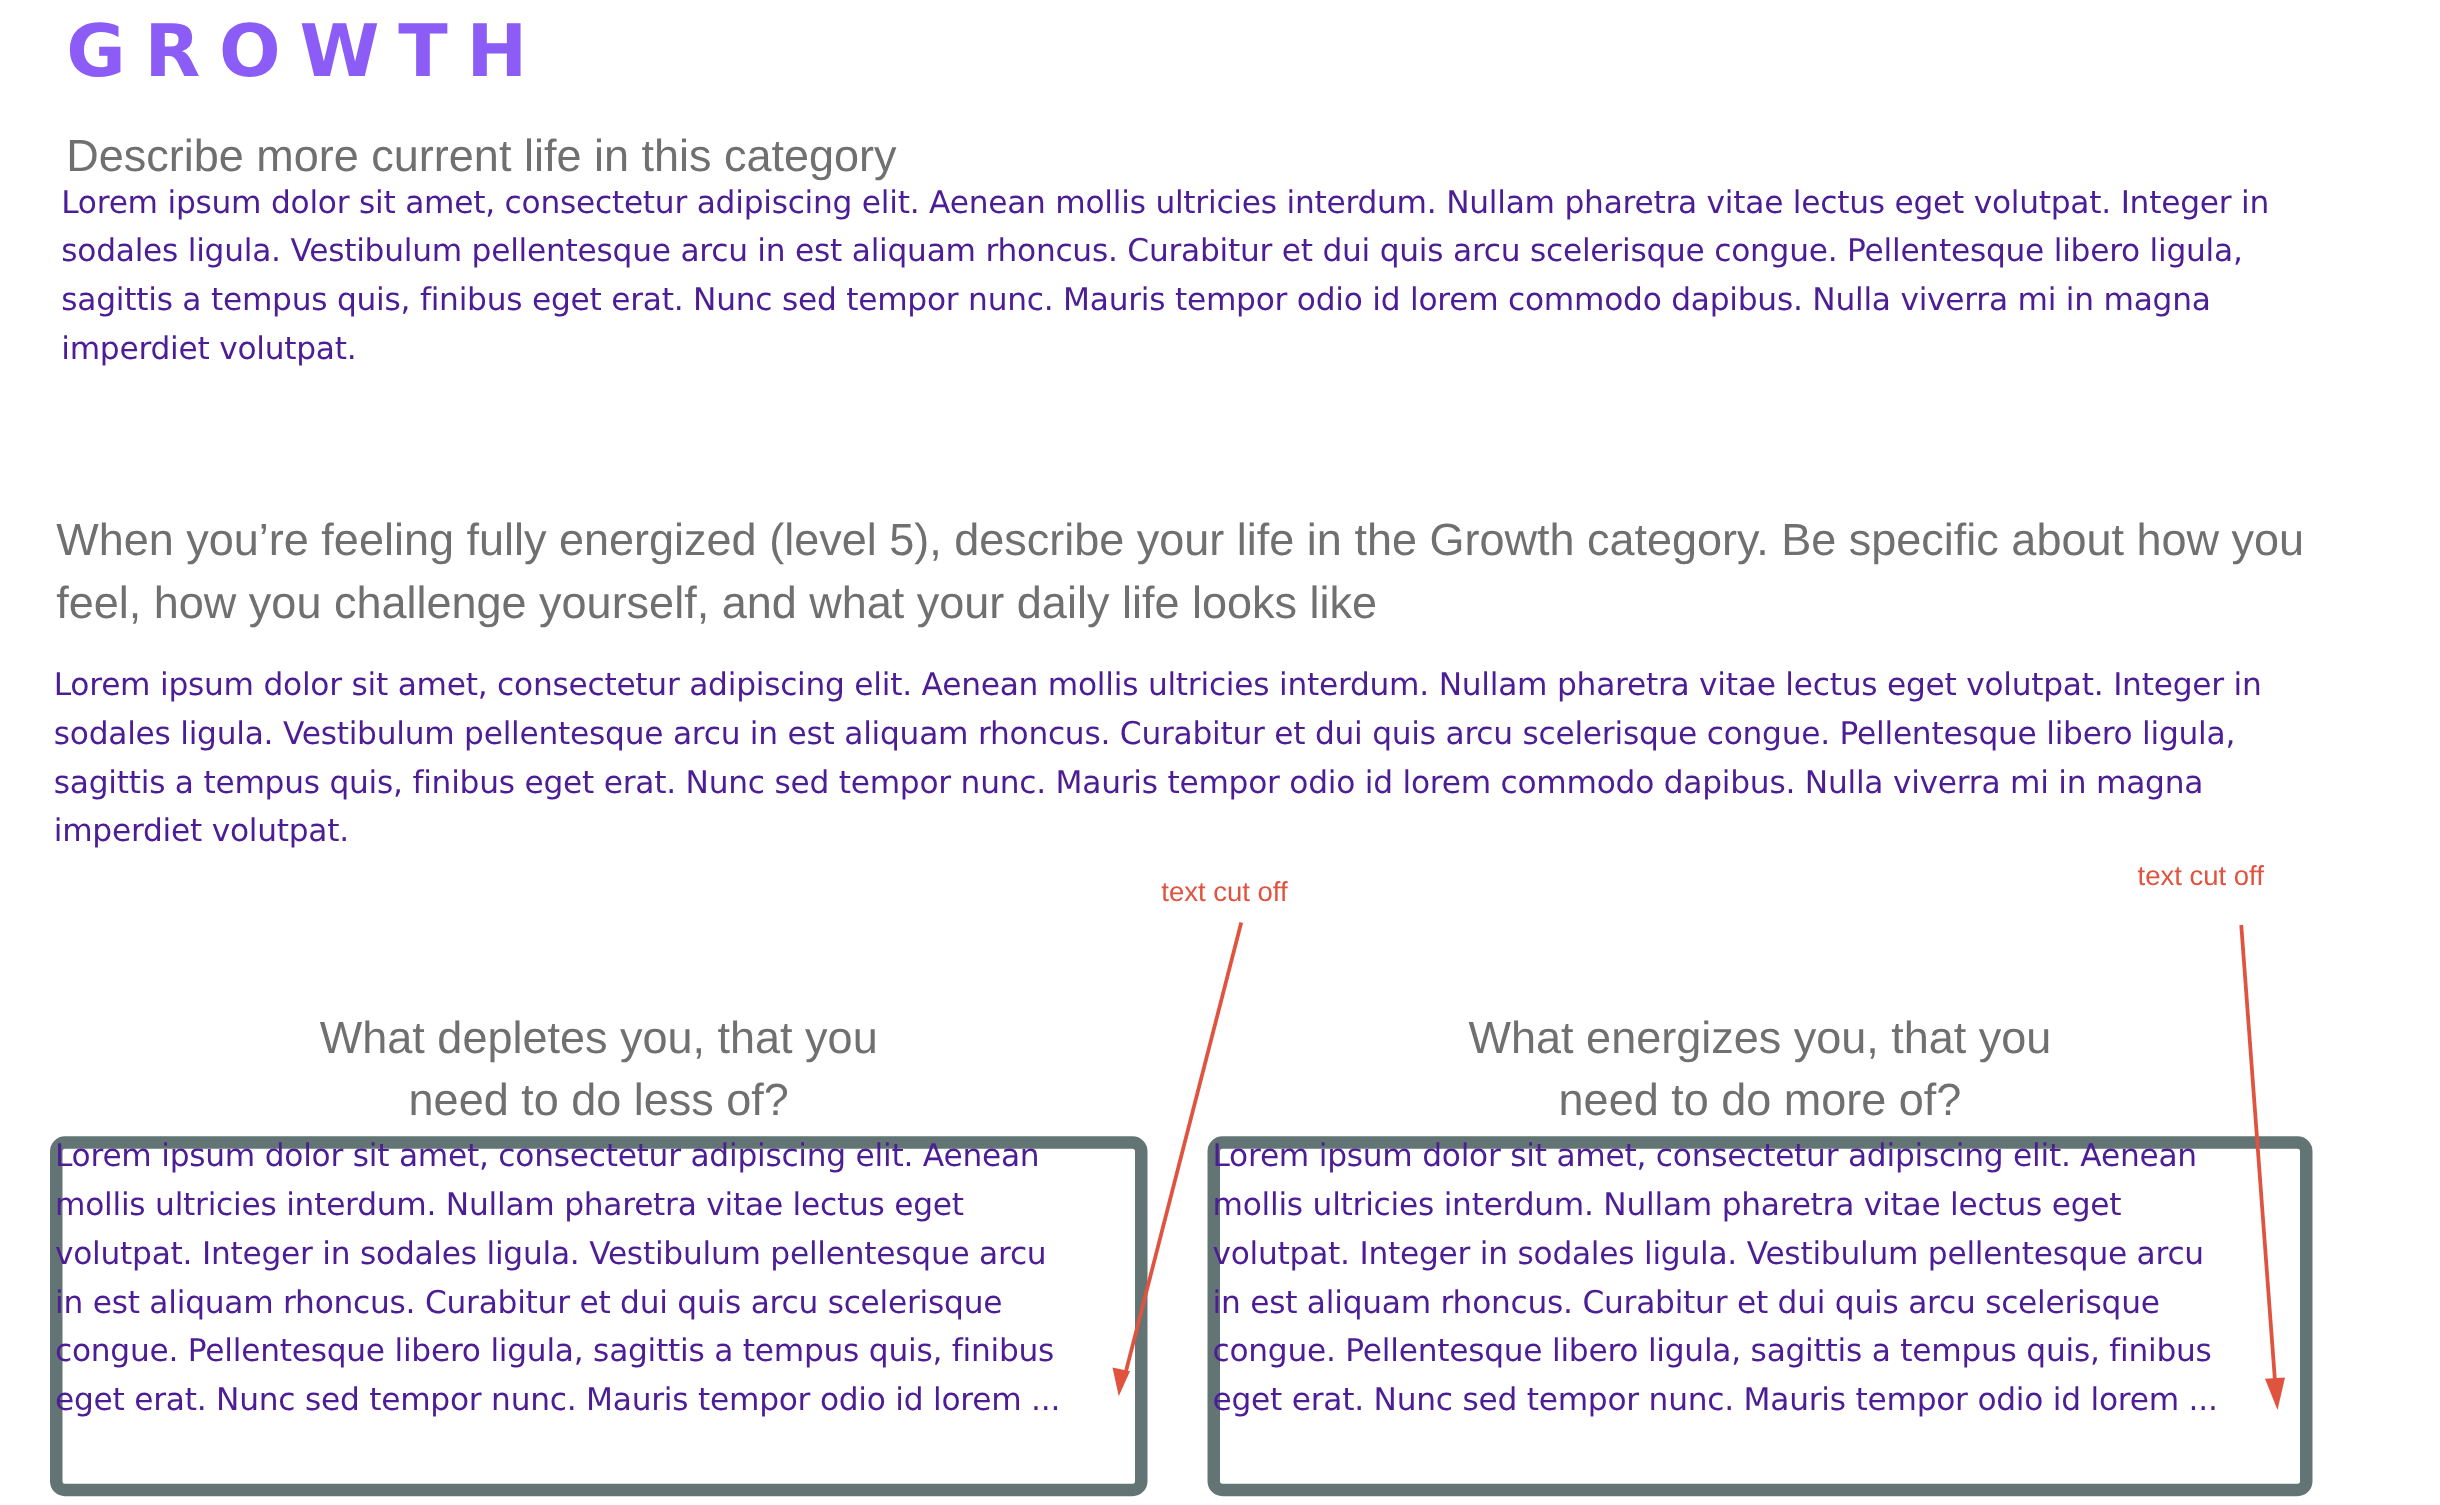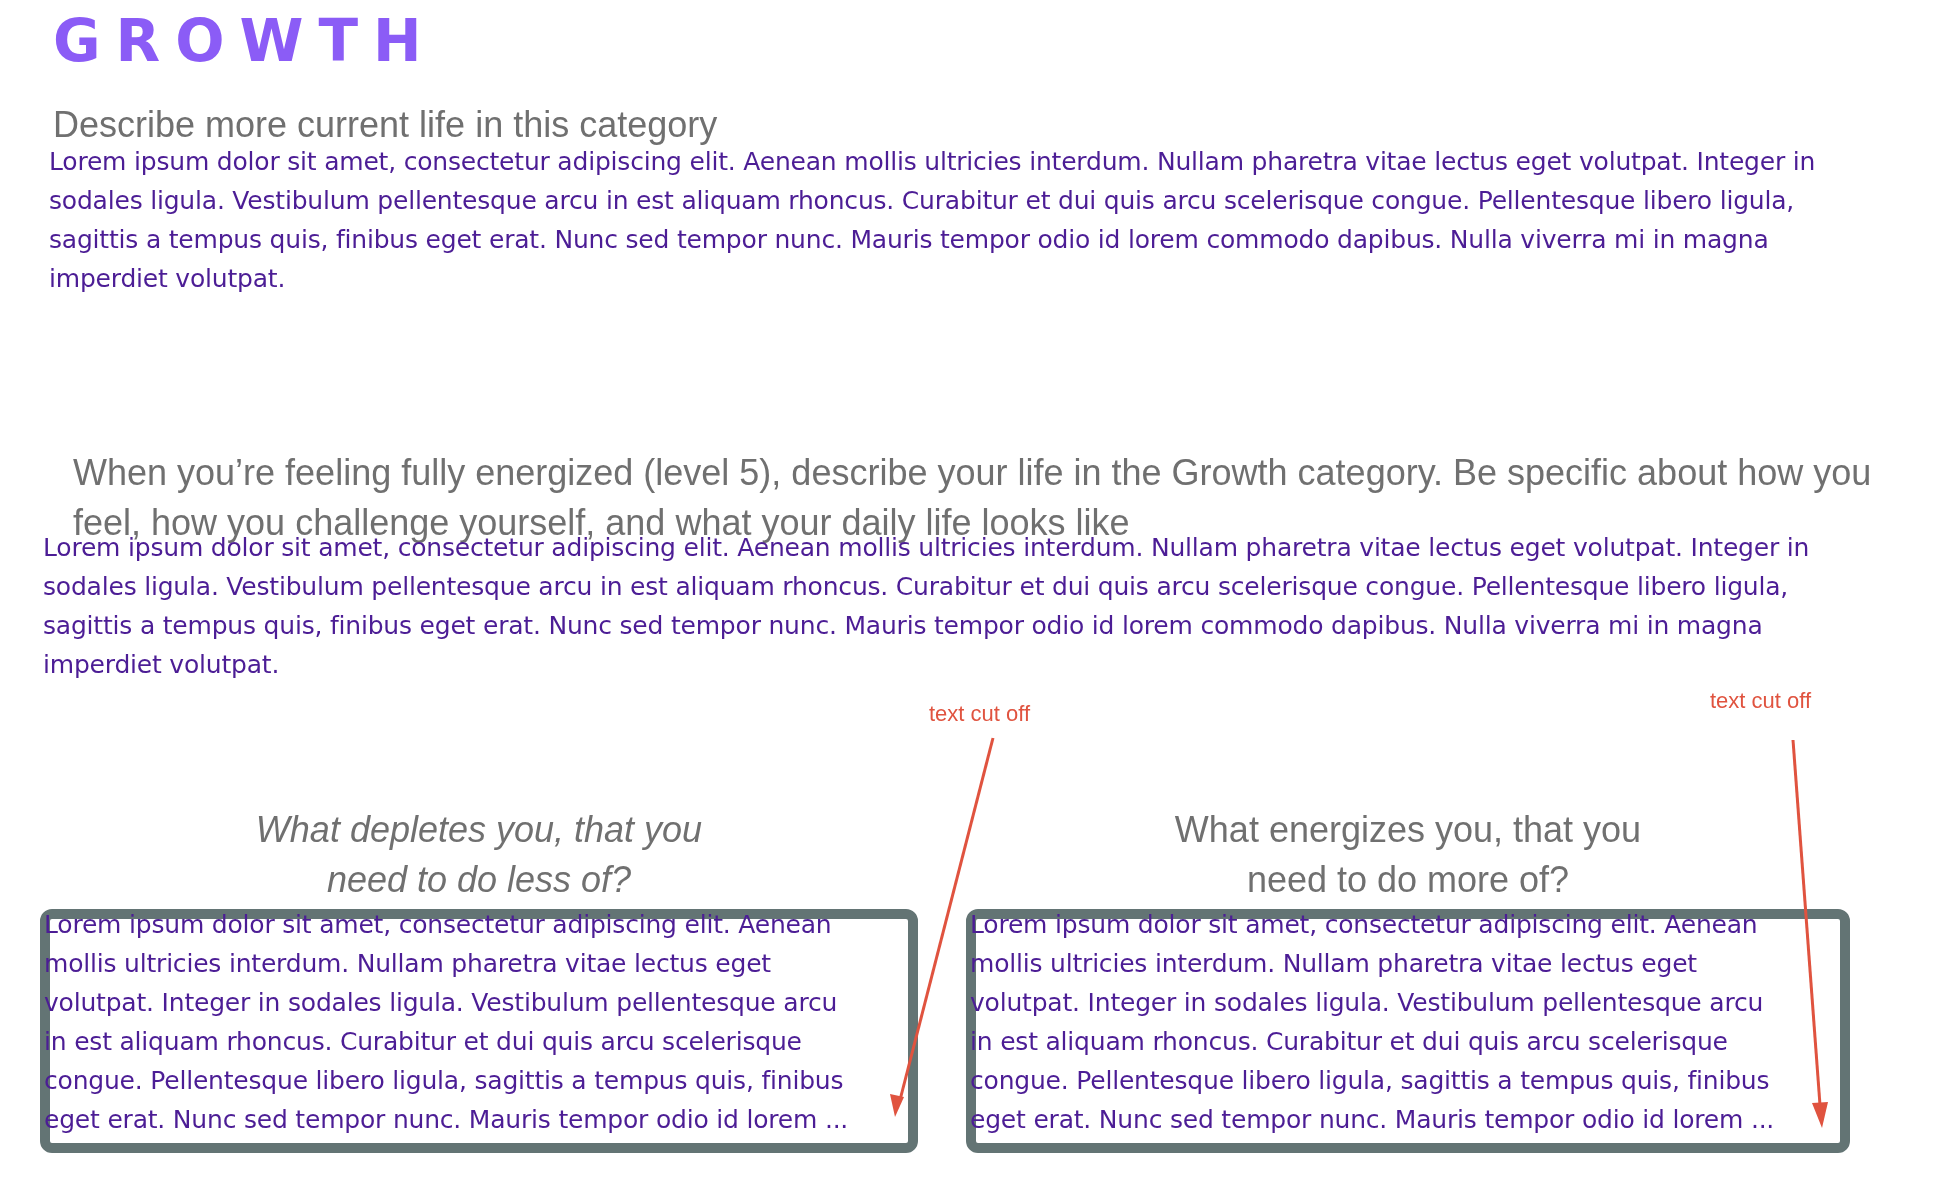--- a/index.html
+++ b/index.html
@@ -13,27 +13,27 @@
   .qhead {
     font-family:"Liberation Sans", sans-serif; color:#707070;
     font-size:36px; line-height:50px;
   }
   .body-text {
     font-family:"DejaVu Sans", sans-serif; color:#4c1d95;
     font-size:25px; line-height:39px; letter-spacing:-0.2px;
   }
   #h1 { left:53px; top:100px; }
   #p1 { left:49px; top:142px; width:1830px; }
-  #h2 { left:45px; top:448px; width:1840px;margin-left:28px; }
+  #h2 { left:45px; top:407px; width:1840px; }
   #p2 { left:43px; top:528px; width:1830px; }
   .colhead { text-align:center; top:805px; }
-  #h3 { left:40px; width:878px;font-style:italic; }
+  #h3 { left:40px; width:878px; }
   #h4 { left:966px; width:884px; }
   .box {
-    top:909px; height:244px; box-sizing:border-box;
+    top:909px; height:288px; box-sizing:border-box;
     border:10px solid #637474; border-radius:12px; background:#fff;
     overflow:visible;
   }
   #box1 { left:40px; width:878px; }
   #box2 { left:966px; width:884px; }
   .box .body-text {
     position:absolute; left:-6px; top:-14px; right:0;
     white-space:pre-line; overflow:hidden;
   }
   .note {

